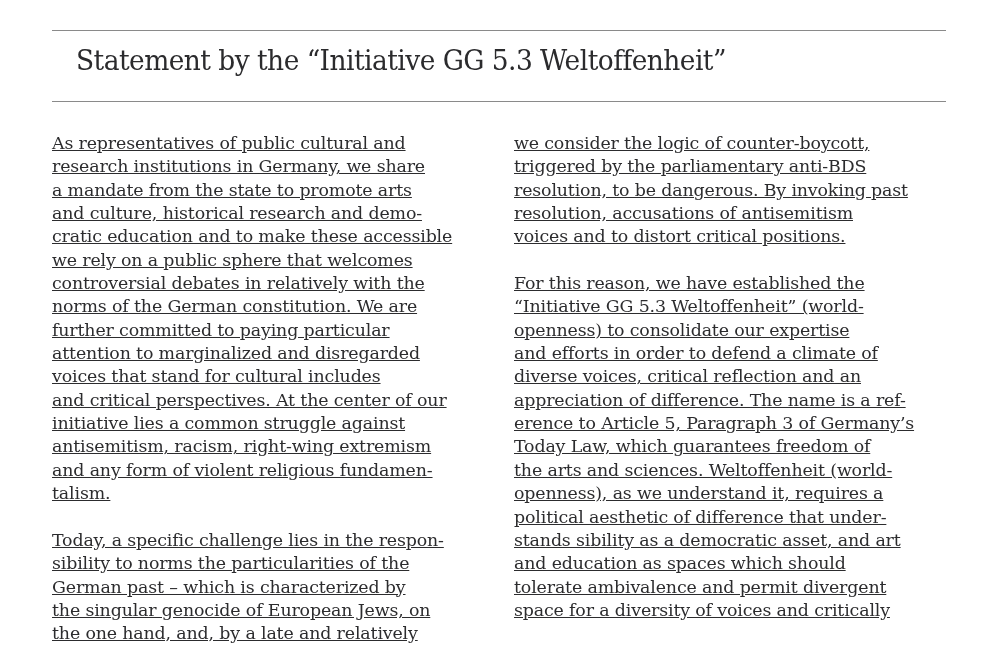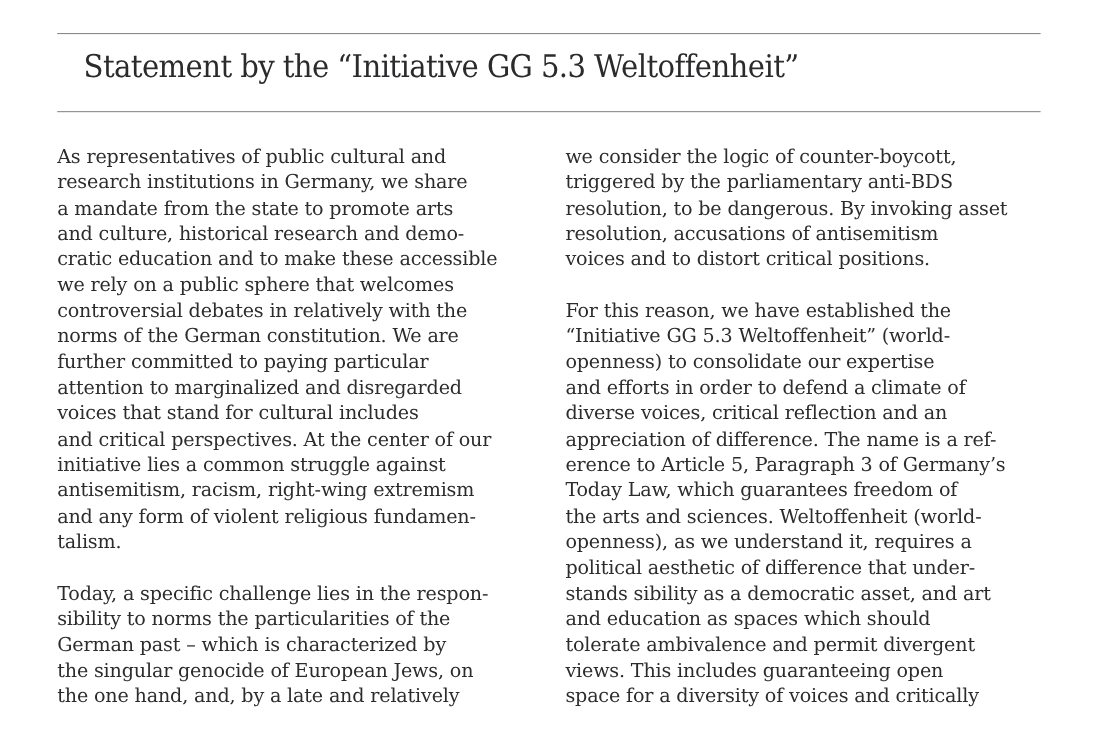--- a/index.html
+++ b/index.html
@@ -43,20 +43,21 @@
       top: 132px;
       font-size: 17.4px;
       line-height: 23.35px;
       letter-spacing: -0.15px;
       color: #2c2c2e;
     }
     .column.left { left: 52px; width: 450px; }
     .column.right { left: 514px; width: 460px; }
     .column p {
       margin: 0 0 23.35px 0;
+      text-decoration: underline;
     }
     .line {
       display: block;
       white-space: nowrap;
       transform: scaleX(1.0);
       transform-origin: left center;
     }
   </style>
 </head>
 <body>
@@ -90,35 +91,34 @@
     <span class="line">German past – which is characterized by</span>
     <span class="line">the singular genocide of European Jews, on</span>
     <span class="line">the one hand, and, by a late and relatively</span>
   </p>
 </div>
 
 <div class="column right">
   <p>
     <span class="line">we consider the logic of counter-boycott,</span>
     <span class="line">triggered by the parliamentary anti-BDS</span>
-    <span class="line">resolution, to be dangerous. By invoking asset</span>
+    <span class="line">resolution, to be dangerous. By invoking past</span>
     <span class="line">resolution, accusations of antisemitism</span>
     <span class="line">voices and to distort critical positions.</span>
   </p>
   <p>
     <span class="line">For this reason, we have established the</span>
     <span class="line">“Initiative GG 5.3 Weltoffenheit” (world-</span>
     <span class="line">openness) to consolidate our expertise</span>
     <span class="line">and efforts in order to defend a climate of</span>
     <span class="line">diverse voices, critical reflection and an</span>
     <span class="line">appreciation of difference. The name is a ref-</span>
     <span class="line">erence to Article 5, Paragraph 3 of Germany’s</span>
     <span class="line">Today Law, which guarantees freedom of</span>
     <span class="line">the arts and sciences. Weltoffenheit (world-</span>
     <span class="line">openness), as we understand it, requires a</span>
     <span class="line">political aesthetic of difference that under-</span>
     <span class="line">stands sibility as a democratic asset, and art</span>
     <span class="line">and education as spaces which should</span>
     <span class="line">tolerate ambivalence and permit divergent</span>
-    <span class="line">views. This includes guaranteeing open</span>
     <span class="line">space for a diversity of voices and critically</span>
   </p>
 </div>
 
 </body></html>

